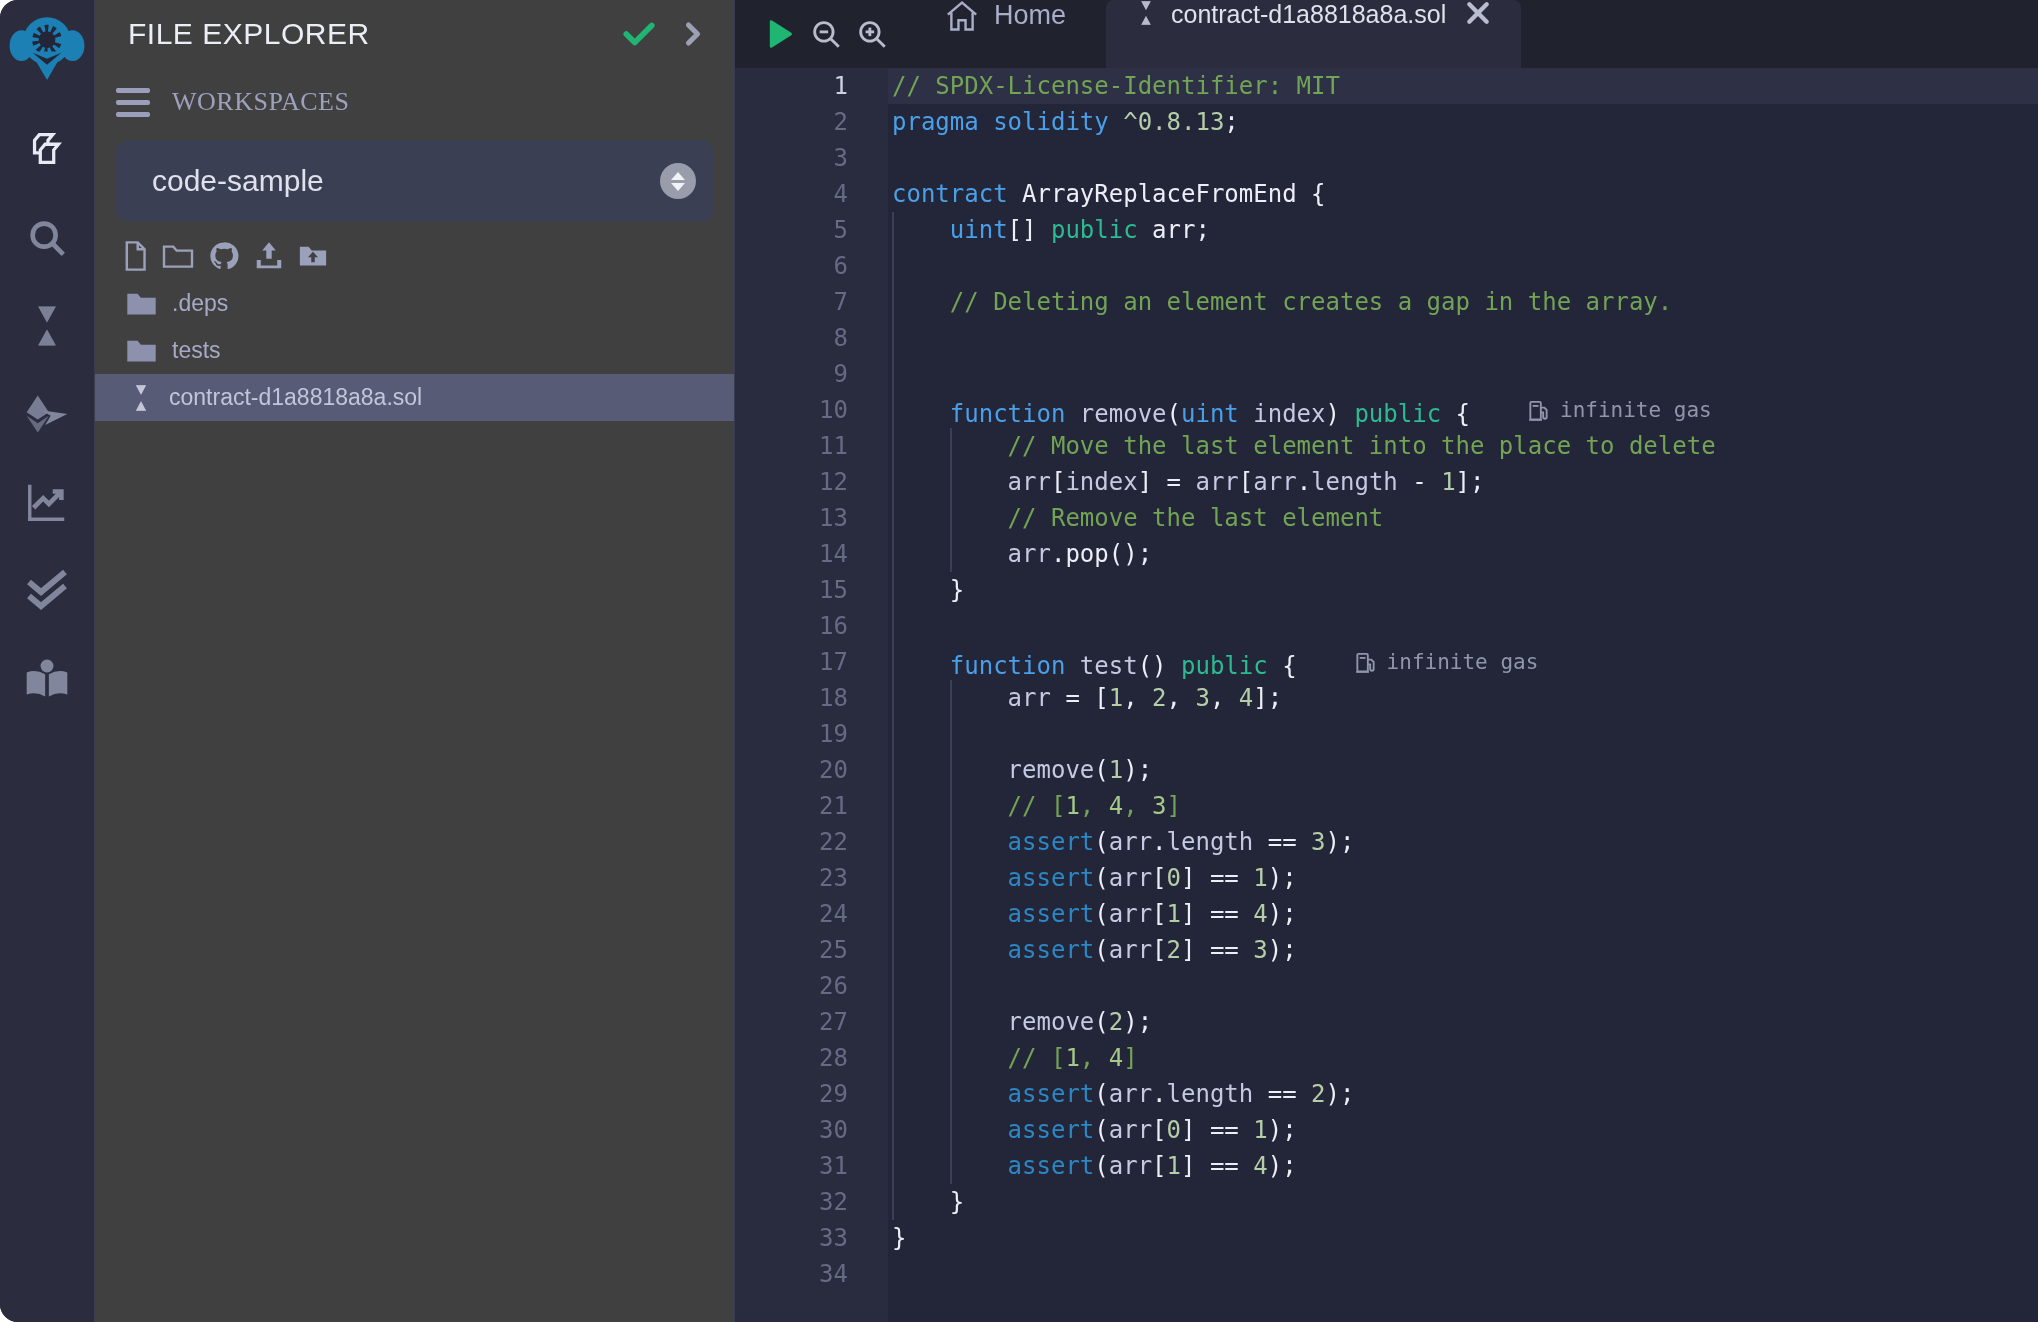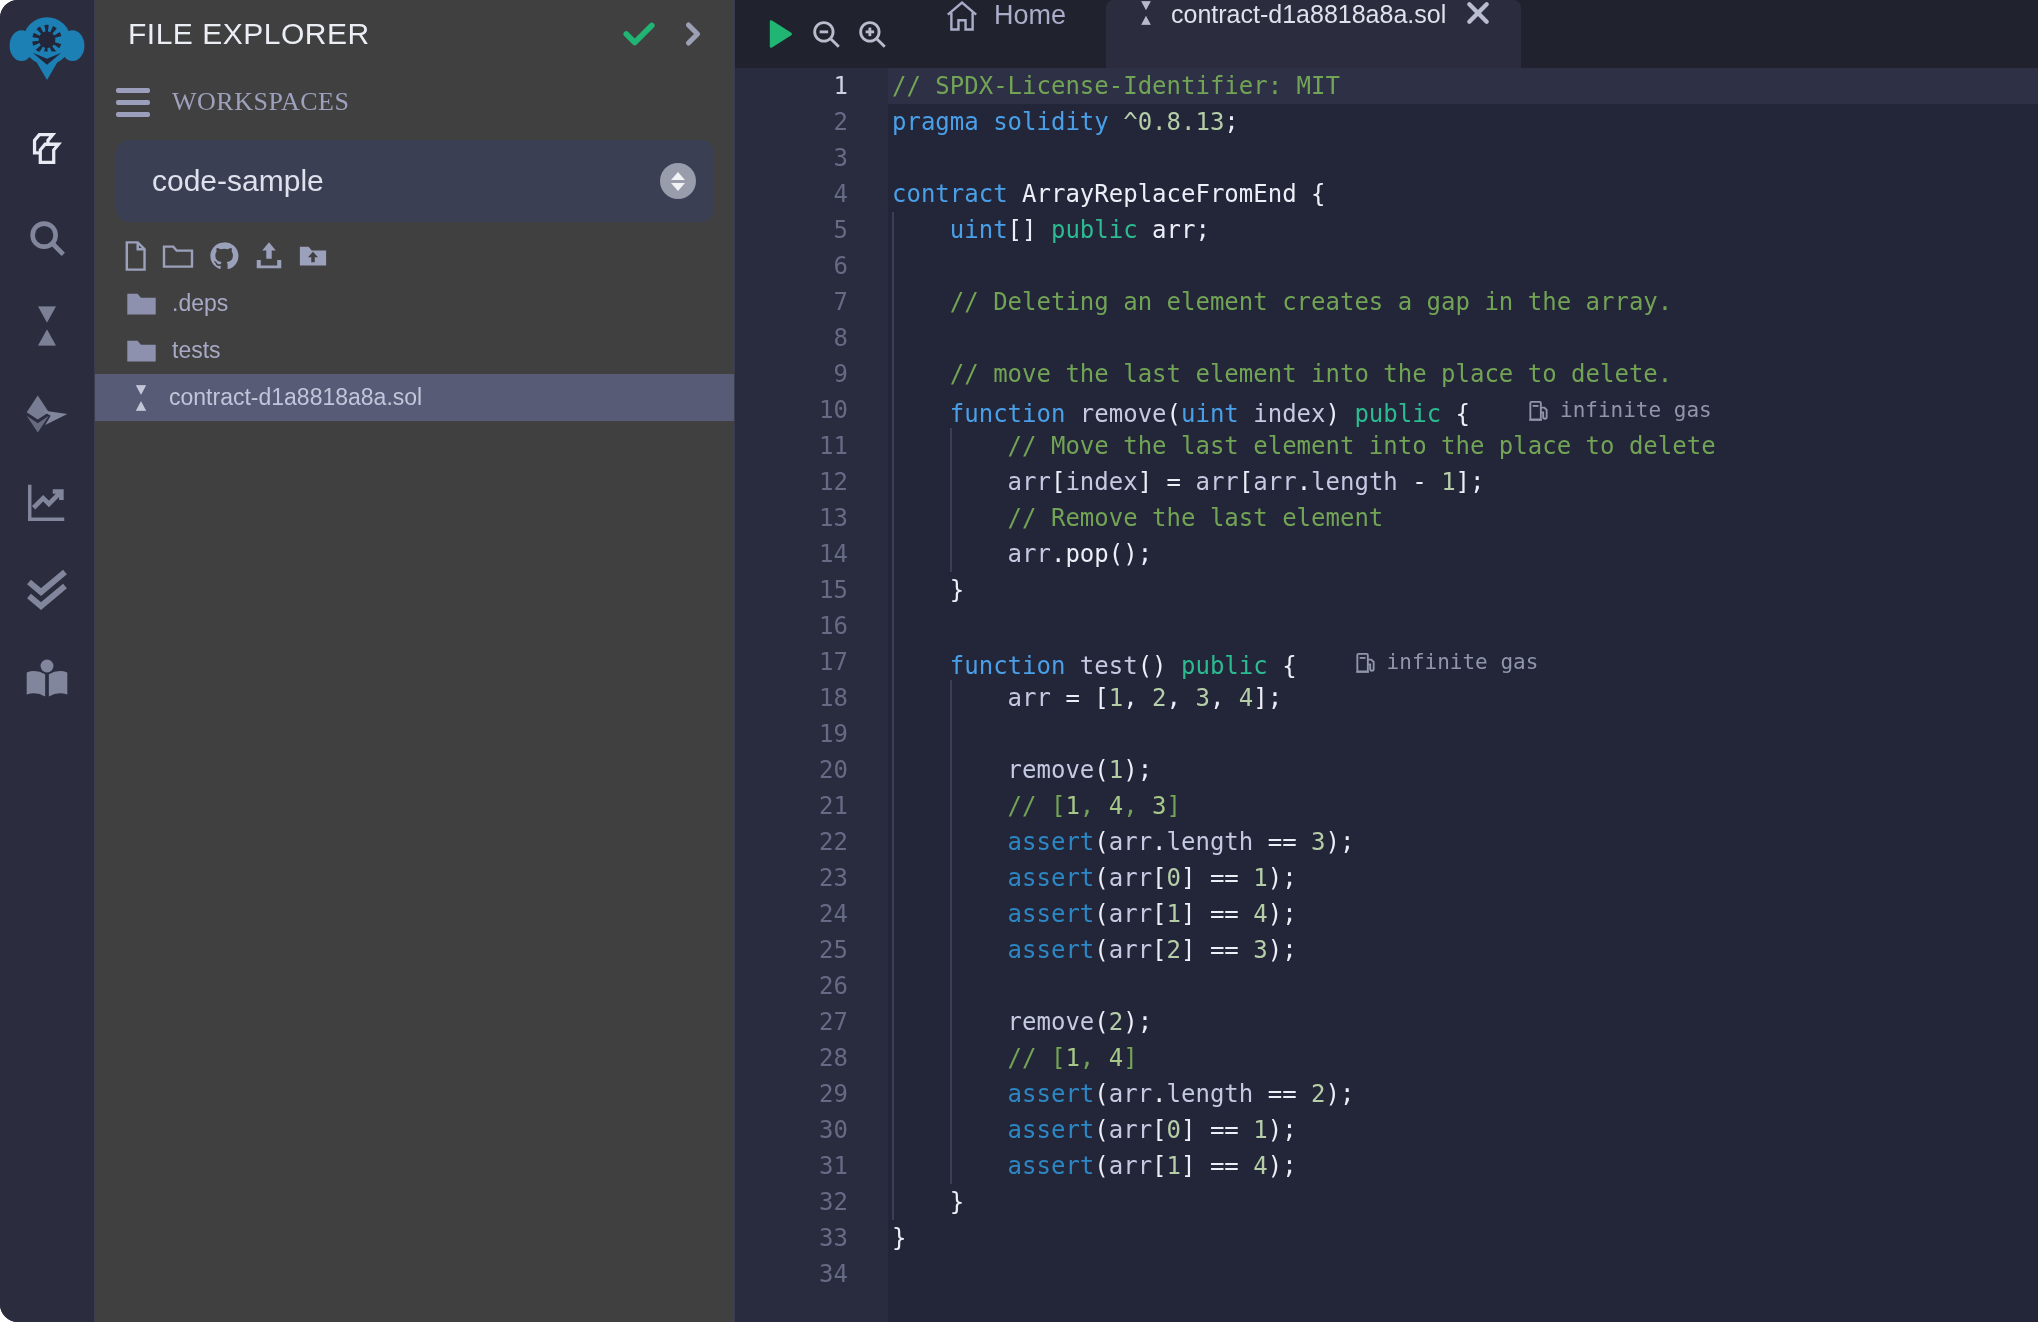--- a/index.html
+++ b/index.html
@@ -311,21 +311,20 @@
           <div class="code-row">
             <span class="ln">7</span>
             <span class="code-text"><span class="tok-pl">    </span><span class="tok-cm">// Deleting an element creates a gap in the array.</span></span>
           </div>
           <div class="code-row">
             <span class="ln">8</span>
             <span class="code-text"><span class="tok-pl">    </span></span>
           </div>
           <div class="code-row">
             <span class="ln">9</span>
-            <span class="code-text"><span class="tok-pl">    </span><span class="tok-cm">// move the last element into the place to delete.</span></span>
           </div>
           <div class="code-row">
             <span class="ln">10</span>
             <span class="code-text"><span class="tok-pl">    </span><span class="tok-kw">function</span><span class="tok-pl"> </span><span class="tok-id">remove</span><span class="tok-pl">(</span><span class="tok-kw">uint</span><span class="tok-pl"> </span><span class="tok-id">index</span><span class="tok-pl">) </span><span class="tok-pub">public</span><span class="tok-pl"> {</span><span class="gas-badge"><svg width="21" height="24" viewBox="0 0 18 20" fill="none" stroke="currentColor" stroke-width="1.6">
                   <rect x="2" y="3" width="9" height="15" rx="1"></rect>
                   <line x1="4" y1="6.5" x2="9" y2="6.5"></line>
                   <path d="M11 8 h3 l2 2 v6 a1.5 1.5 0 0 1 -3 0 v-4 h-2"></path>
                   <line x1="1" y1="18.5" x2="12" y2="18.5"></line>
                 </svg><span>infinite gas</span></span></span>
           </div>

